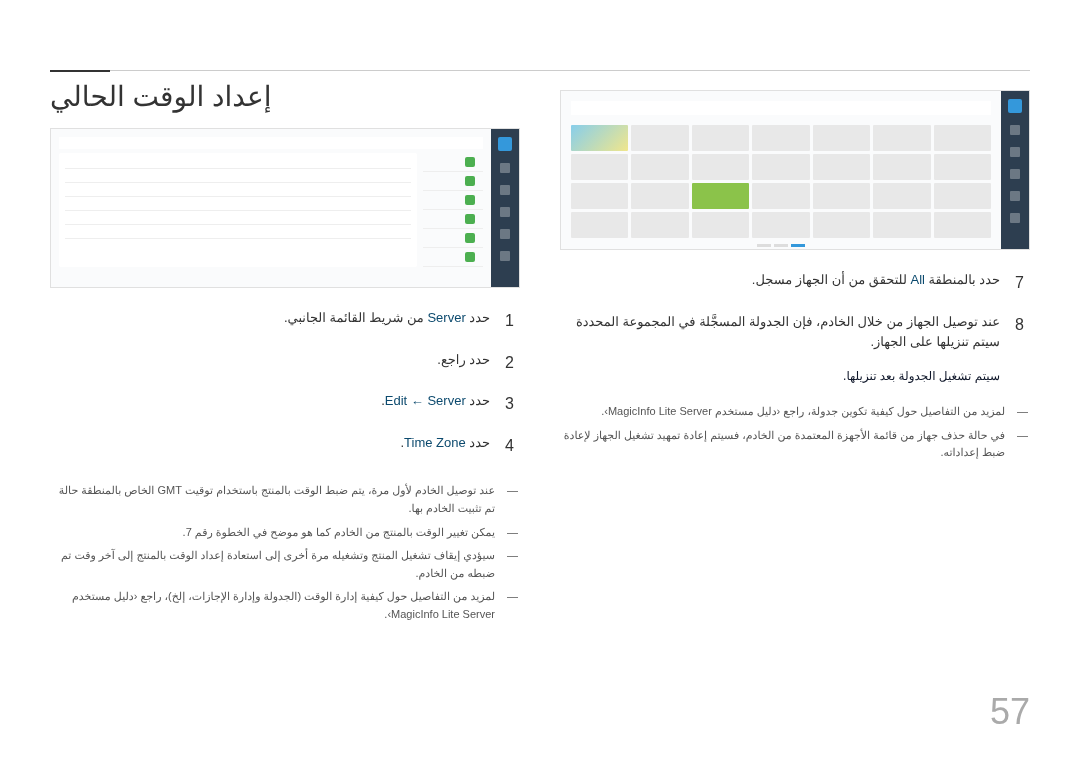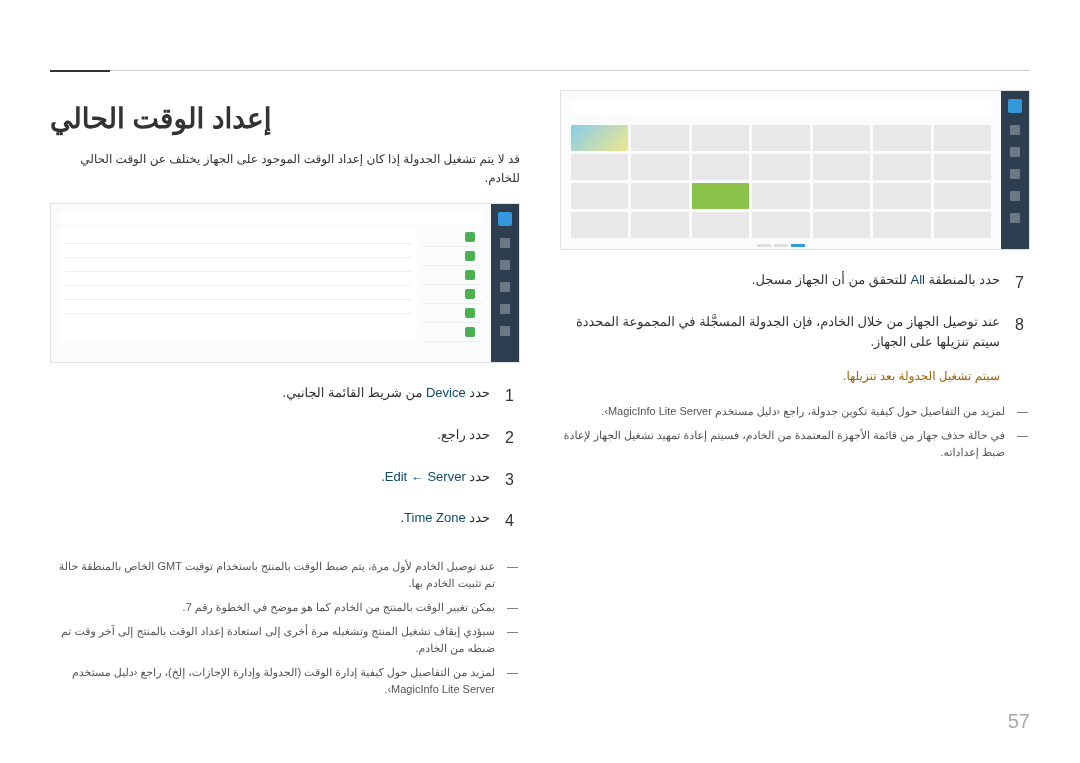--- a/index.html
+++ b/index.html
@@ -38,26 +38,26 @@
     .top-border-accent {
       position: absolute;
       top: 70px;
       left: 50px;
       width: 60px;
       height: 2px;
       background: #333;
     }
     .section-title {
       font-size: 28px;
-      font-weight: 700;
+      font-weight: 400;
       color: #333;
       text-align: left;
       direction: rtl;
       margin-bottom: 15px;
-      margin-top: 42px;
+      margin-top: 20px;
     }
     .description {
       font-size: 12px;
       color: #333;
       text-align: right;
       direction: rtl;
       margin-bottom: 15px;
       line-height: 1.6;
     }
     .screenshot-placeholder {
@@ -172,30 +172,30 @@
     .note-dash {
       min-width: 15px;
       text-align: center;
     }
     .note-text {
       flex: 1;
       text-align: right;
     }
     .sub-text {
       font-size: 12px;
-      color: #a16207;
+      color: #0f172a;
       margin-right: 30px;
       margin-bottom: 12px;
       text-align: right;
     }
     .page-number {
       position: absolute;
       bottom: 30px;
       right: 50px;
-      font-size: 20px;
+      font-size: 36px;
       color: #aaa;
       font-weight: 300;
     }
     .pagination-dots {
       display: flex;
       justify-content: center;
       gap: 3px;
       margin-top: 6px;
     }
     .page-dot {
@@ -287,21 +287,20 @@
       </li>
       <li class="note-item">
         <span class="note-dash">―</span>
         <span class="note-text">في حالة حذف جهاز من قائمة الأجهزة المعتمدة من الخادم، فسيتم إعادة تمهيد تشغيل الجهاز لإعادة ضبط إعداداته.</span>
       </li>
     </ul>
   </div>
 
   <div class="left-column">
     <h2 class="section-title">إعداد الوقت الحالي</h2>
-    <p class="description">قد لا يتم تشغيل الجدولة إذا كان إعداد الوقت الموجود على الجهاز يختلف عن الوقت الحالي للخادم.</p>
 
     <div class="screenshot-placeholder">
       <div class="screenshot-sidebar">
         <div class="sidebar-logo"></div>
         <div class="sidebar-item-dot"></div>
         <div class="sidebar-item-dot"></div>
         <div class="sidebar-item-dot"></div>
         <div class="sidebar-item-dot"></div>
         <div class="sidebar-item-dot"></div>
       </div>
@@ -338,21 +337,21 @@
             <div style="height:10px;"></div>
           </div>
         </div>
       </div>
     </div>
 
     <ol class="step-list">
       <li class="step-item">
         <span class="step-number">1</span>
         <span class="step-text">
-          <span>حدد </span><span class="highlight">Device</span><span> من شريط القائمة الجانبي.</span>
+          <span>حدد </span><span class="highlight">Server</span><span> من شريط القائمة الجانبي.</span>
         </span>
       </li>
       <li class="step-item">
         <span class="step-number">2</span>
         <span class="step-text">حدد راجع.</span>
       </li>
       <li class="step-item">
         <span class="step-number">3</span>
         <span class="step-text">
           <span>حدد </span><span class="highlight">Edit ← Server</span><span>.</span>

